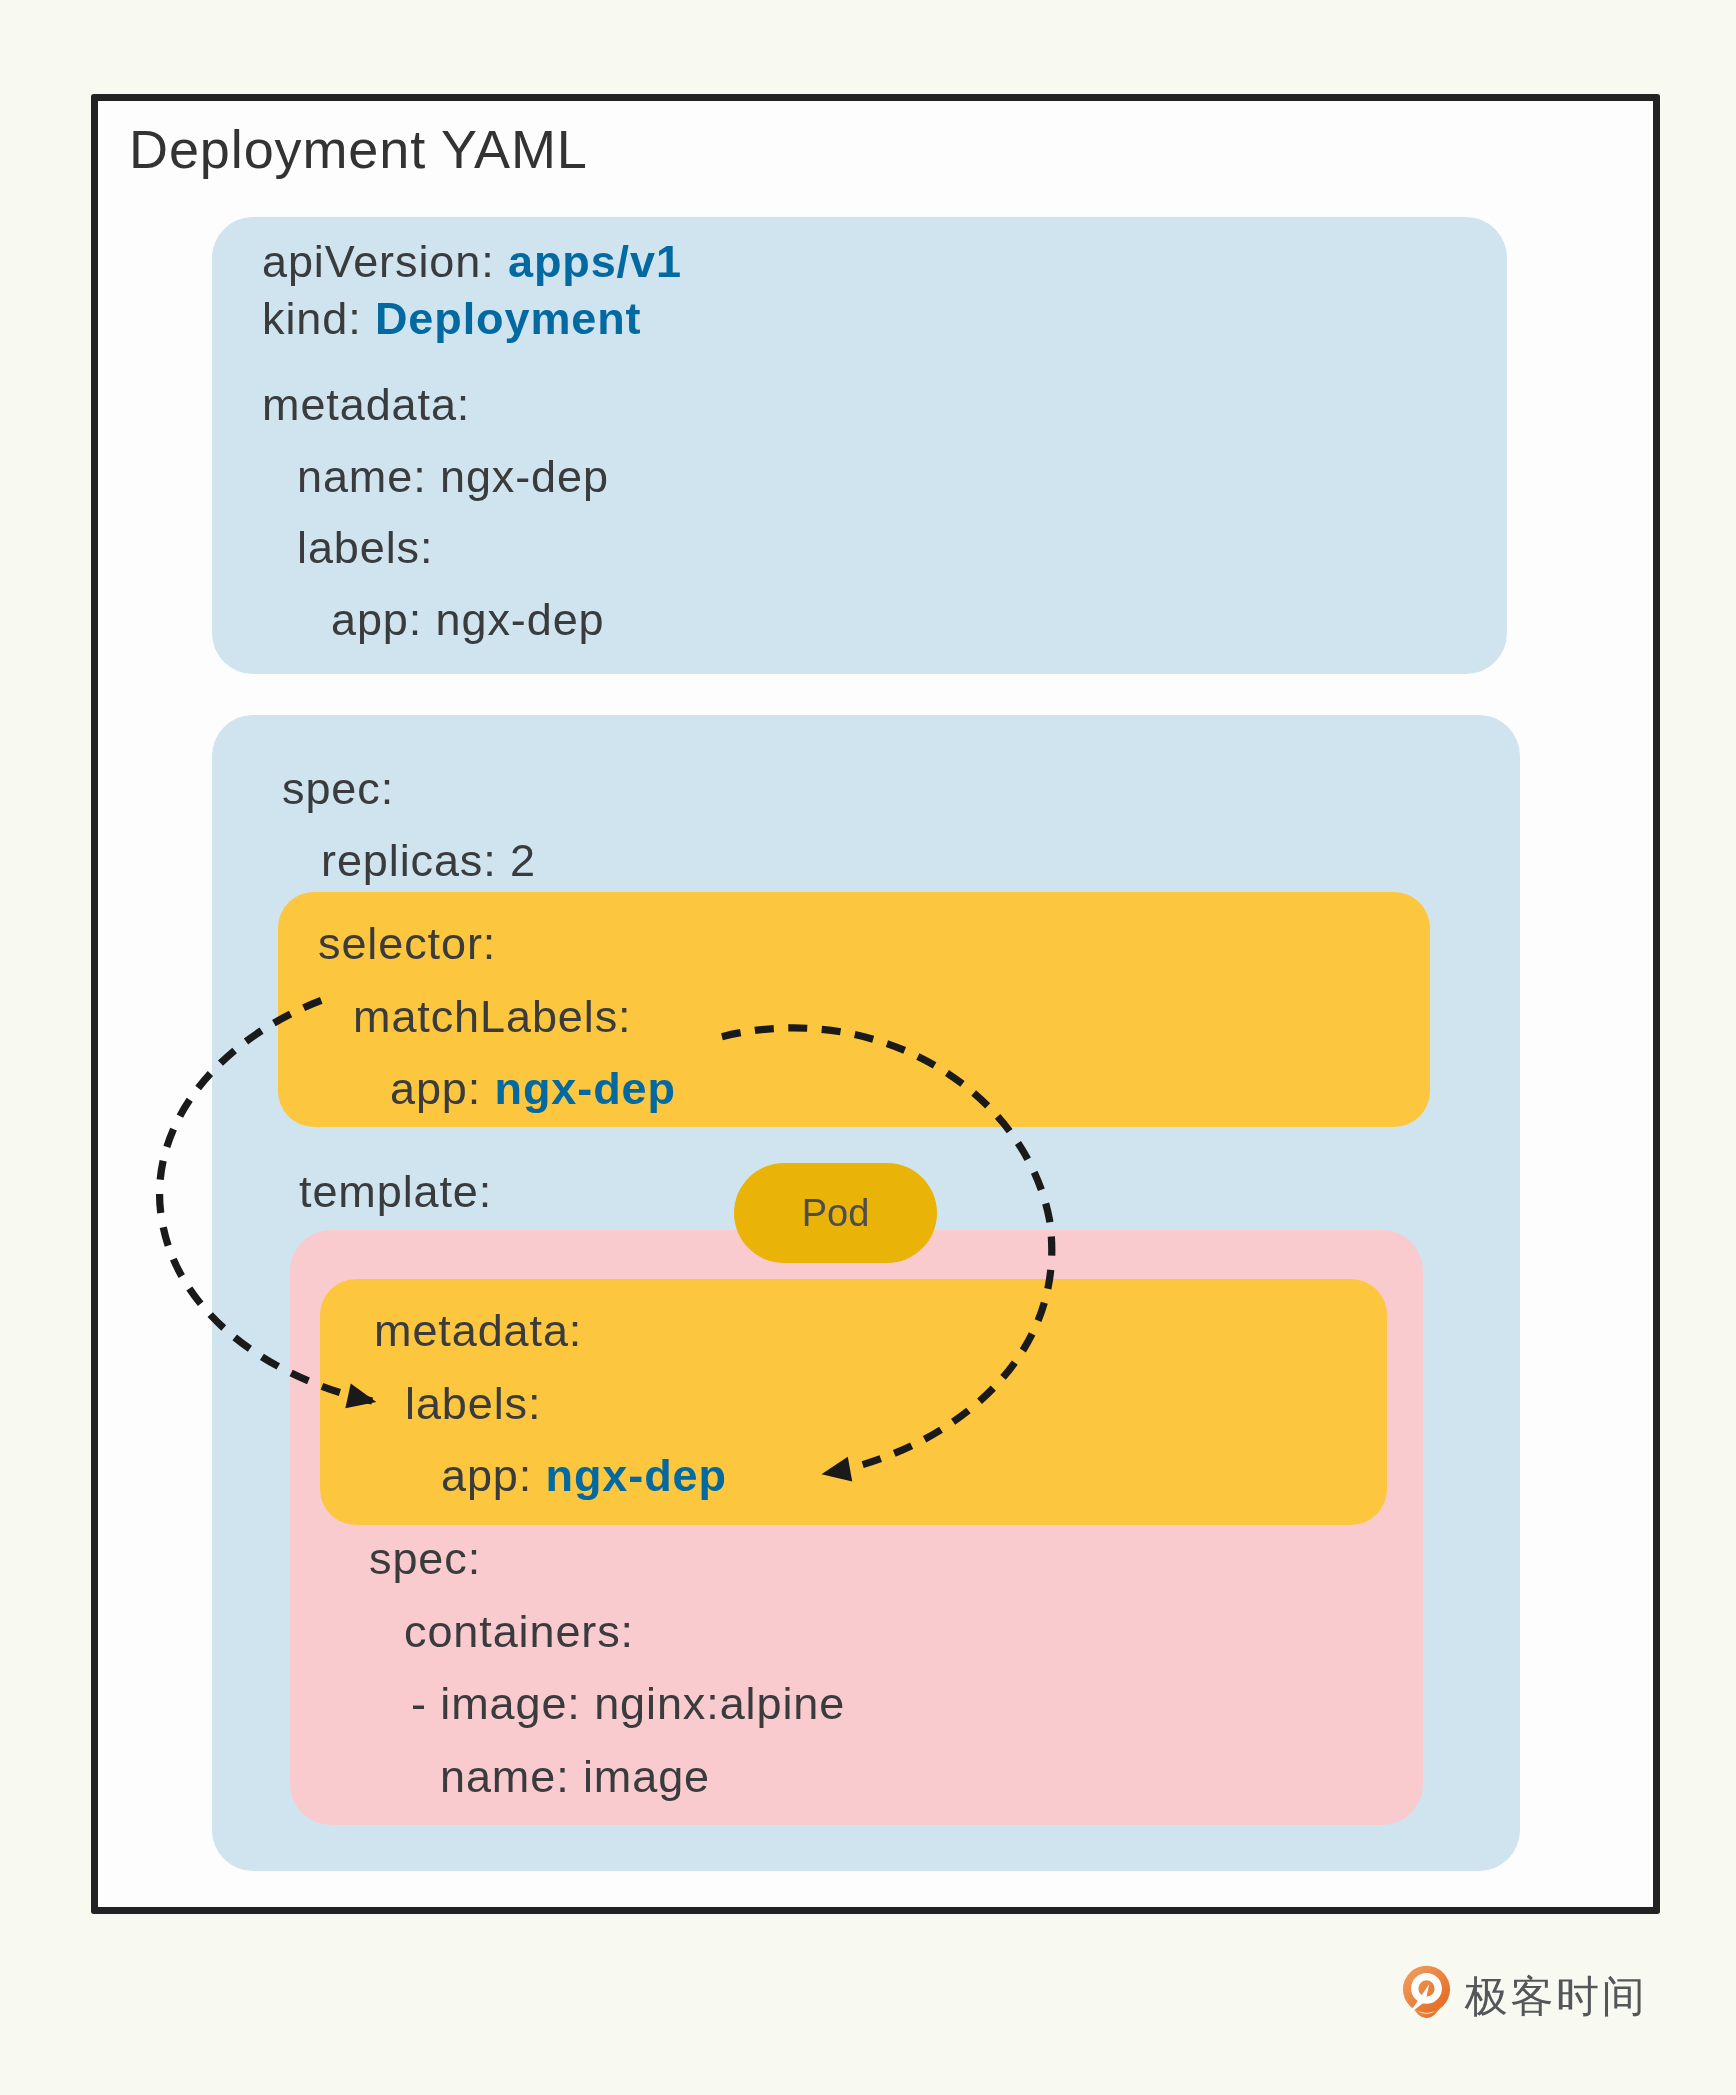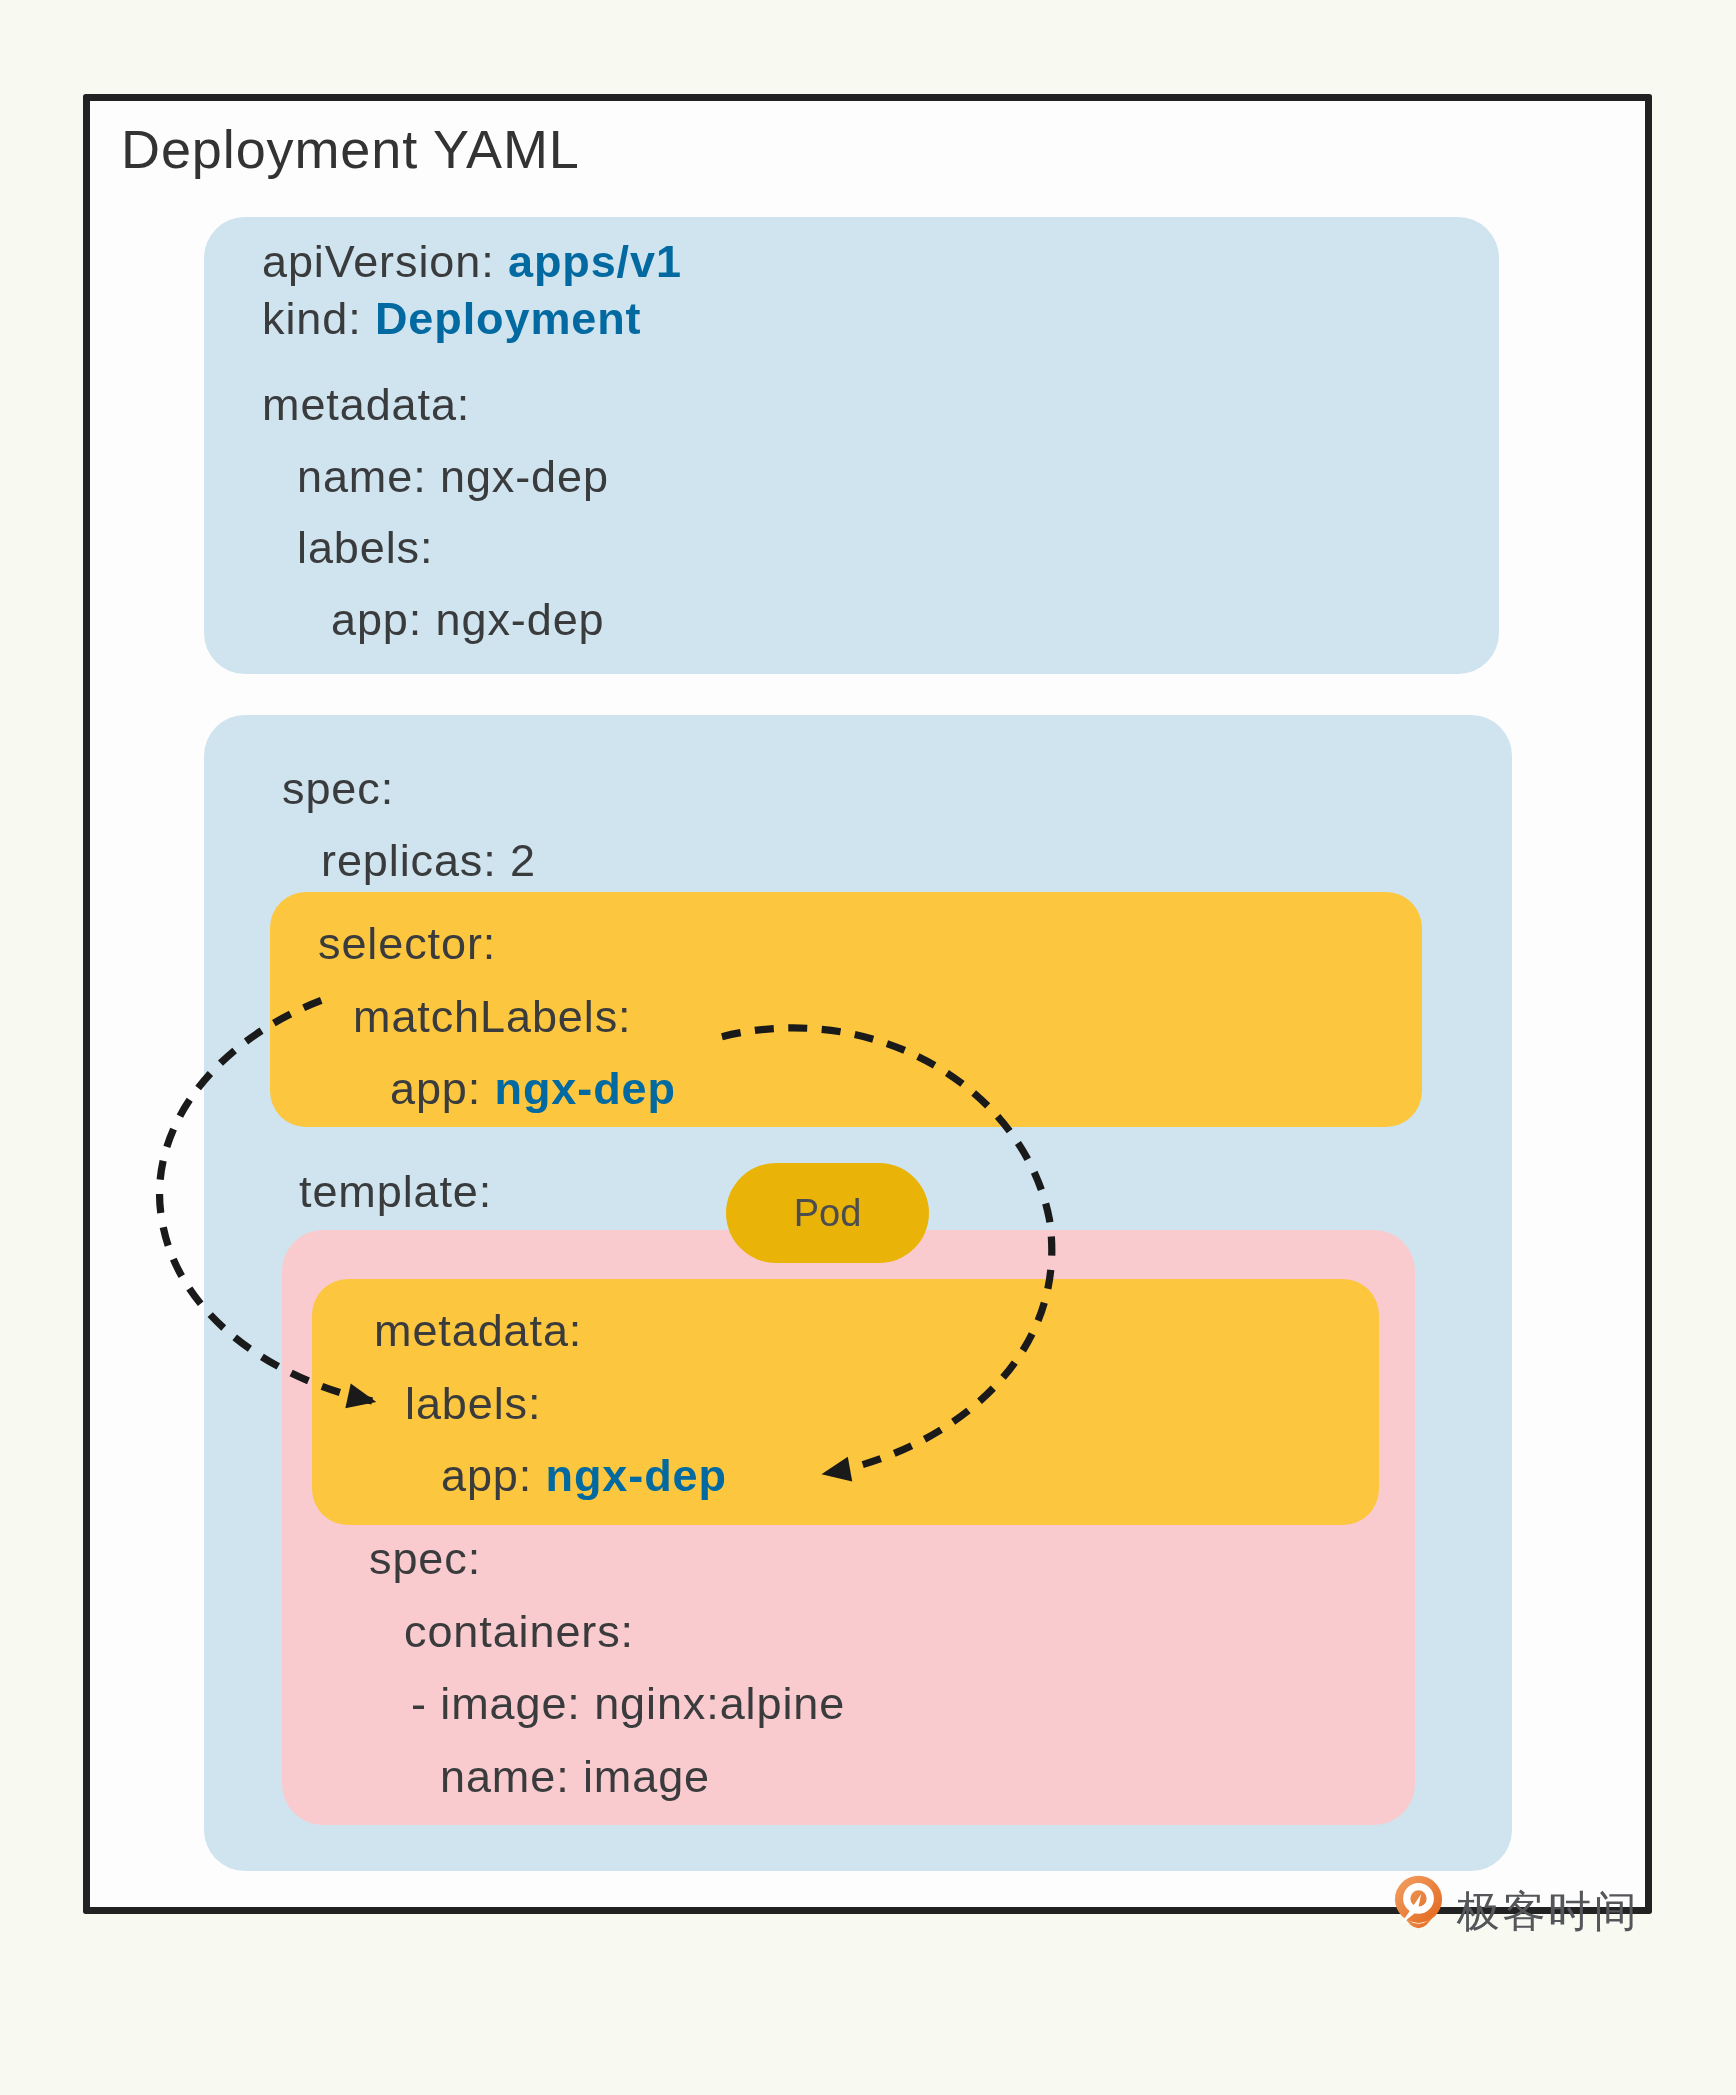--- a/index.html
+++ b/index.html
@@ -2,21 +2,21 @@
 <html style="font-size:14.5px"><head>
 <meta charset="utf-8">
 <style>
   html,body{margin:0;padding:0;}
   body{
     width:1737px;height:2095px;position:relative;overflow:hidden;
     background:#f8faf2;
     font-family:"Liberation Sans", sans-serif;
     color:#3a3b3d;
   }
-  .abs{position:absolute;}
+  .abs{position:absolute;margin-left:8px;}
   .frame{
     left:83px;top:94px;width:1555px;height:1806px;
     background:#fdfdfd;border:7.2px solid #222;border-radius:2.7px;
   }
   .title{
     left:121px;top:118px;font-size:54px;line-height:62px;color:#333;
     letter-spacing:0.9px;white-space:pre;
   }
   .box{border-radius:41px;}
   .blue{background:#cfe4ee;}
@@ -32,22 +32,22 @@
     background:#eab308;display:flex;align-items:center;justify-content:center;
     font-size:38px;color:#4c4d4f;
   }
   .line{
     position:absolute;font-size:45px;line-height:54px;white-space:pre;
     letter-spacing:0.9px;color:#3a3b3d;
   }
   .line .b{font-weight:bold;color:#0369a1;}
   svg.overlay{position:absolute;left:0;top:0;pointer-events:none;}
   .logo{
-    left:1393px;top:1869px;width:289px;height:72px;display:flex;
-    align-items:flex-end;gap:12.7px;
+    left:1393px;top:1961px;width:289px;height:72px;display:flex;
+    align-items:center;gap:12.7px;
   }
   .logo-text{font-size:43px;color:#54565a;letter-spacing:2.7px;white-space:pre;}
 </style>
 </head>
 <body>
 
 <div class="abs frame"></div>
 
 <div class="abs title">Deployment YAML</div>
 

